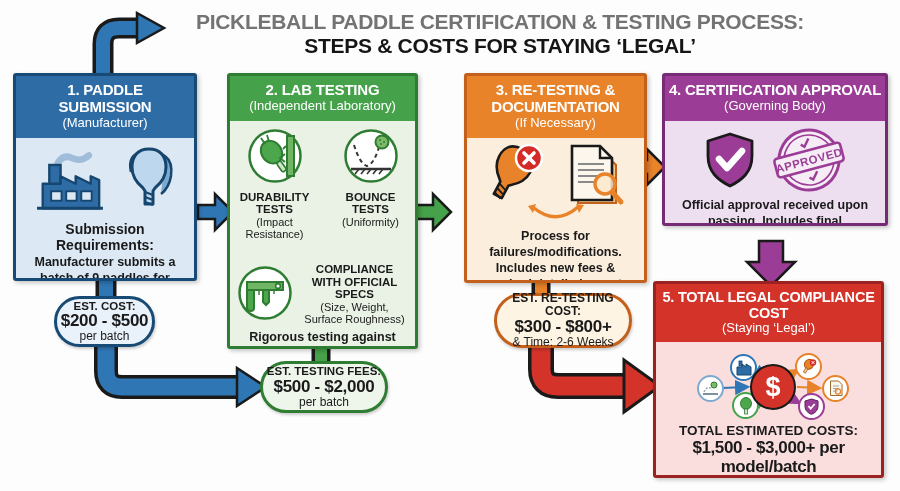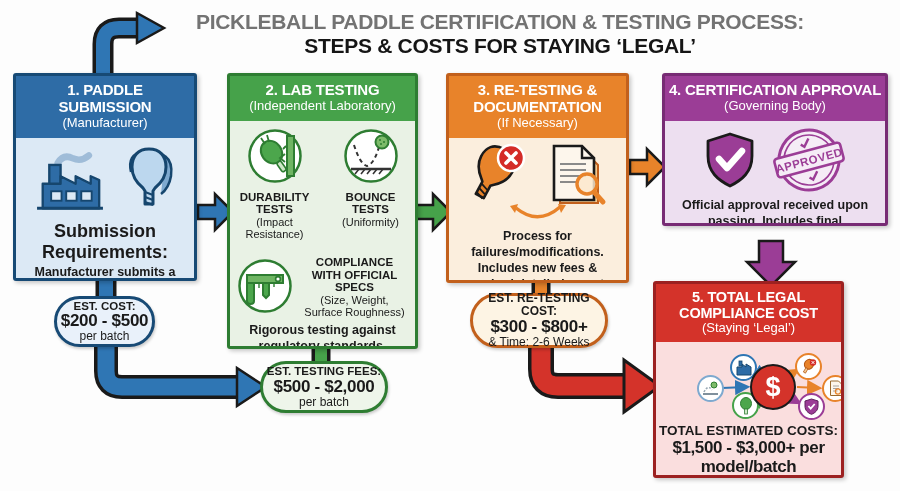--- a/index.html
+++ b/index.html
@@ -21,51 +21,51 @@
          box-shadow:2px 2px 4px rgba(0,0,0,.22); }
   .hdr { color:#fff; text-align:center; padding:6px 3px 7px; }
   .hdr .h1 { font-size:15px; font-weight:700; letter-spacing:-0.2px; line-height:1.12; }
   .hdr .h2 { font-size:13px; font-weight:400; line-height:1.15; }
   .body { text-align:center; }
 
   .b1 { left:13px; top:73px; width:184px; height:208px; border-color:#174a75; background:#dce9f5; }
   .b1 .hdr { background:#2e6ca6; }
   .b2 { left:227px; top:73px; width:191px; height:276px; border-color:#2e7d32; background:#e9f2e5; }
   .b2 .hdr { background:#46a24a; }
-  .b3 { left:446px; top:73px; width:183px; height:210px; border-color:#c2601c; background:#fbeedd; }
+  .b3 { left:464px; top:73px; width:183px; height:210px; border-color:#c2601c; background:#fbeedd; }
   .b3 .hdr { background:#e8832a; }
   .b4 { left:662px; top:73px; width:226px; height:153px; border-color:#772b74; background:#eddff0; }
   .b4 .hdr { background:#9b3d96; }
-  .b5 { left:653px; top:281px; width:191px; height:197px; border-color:#9c2121; background:#fadede; }
+  .b5 { left:653px; top:281px; width:231px; height:197px; border-color:#9c2121; background:#fadede; }
   .b5 .hdr { background:#d4332a; padding:5px 2px 6px; }
   .b5 .hdr .h1 { font-size:14.5px; }
 
   .icon-row { display:flex; justify-content:center; align-items:flex-end; gap:14px; margin-top:8px; }
   .para { font-size:12.5px; font-weight:700; line-height:1.28; padding:0 8px; margin-top:4px; }
-  .lead { font-size:18px; font-weight:700; margin-top:9px; }
+  .lead { font-size:14px; font-weight:700; margin-top:9px; }
   .b1 .para { margin-top:1px; }
 
   
   .tests { display:flex; justify-content:center; gap:10px; margin-top:7px; }
   .test { width:86px; text-align:center; }
   .tlabel { font-size:11.5px; font-weight:700; line-height:1.1; margin-top:3px; }
   .tsub { font-size:11px; font-weight:400; line-height:1.1; }
-  .comp-row { display:flex; justify-content:center; align-items:center; gap:8px; margin-top:13px; }
+  .comp-row { display:flex; justify-content:center; align-items:center; gap:8px; margin-top:20px; }
   .comp-text { width:108px; text-align:center; }
 
   
   .badge { position:absolute; border:3px solid; border-radius:28px; text-align:center; z-index:4;
            display:flex; flex-direction:column; justify-content:center; line-height:1.08;
            box-shadow:1px 2px 3px rgba(0,0,0,.2); }
   .badge .blabel { font-size:11.5px; font-weight:700; }
   .badge .bamount { font-size:17px; font-weight:800; letter-spacing:-0.3px; }
   .badge .bnote { font-size:12px; font-weight:400; }
   .g1 { left:54px; top:296px; width:101px; height:51px; background:#e9f1fa; border-color:#174a75; }
   .g2 { left:260px; top:361px; width:128px; height:52px; background:#eef5ea; border-color:#2e7d32; }
-  .g3 { left:470px; top:293px; width:138px; height:55px; background:#fdf4e4; border-color:#c2601c; }
+  .g3 { left:494px; top:293px; width:138px; height:55px; background:#fdf4e4; border-color:#c2601c; }
   .g3 .blabel { font-size:12px; }
 
   
   .cluster { position:relative; height:80px; margin-top:2px; }
   .cnode { position:absolute; border-radius:50%; background:#fff; display:flex; align-items:center; justify-content:center; }
   .cdollar { width:46px; height:46px; background:#d4332a; border:2.5px solid #1a1a1a;
              color:#fff; font-size:27px; font-weight:800; line-height:1; }
   .small-circ { width:27px; height:27px; border:2px solid; }
   .b5txt1 { font-size:13.5px; font-weight:800; line-height:1.1; }
   .b5txt2 { font-size:17px; font-weight:800; letter-spacing:-0.4px; line-height:1.1; }

